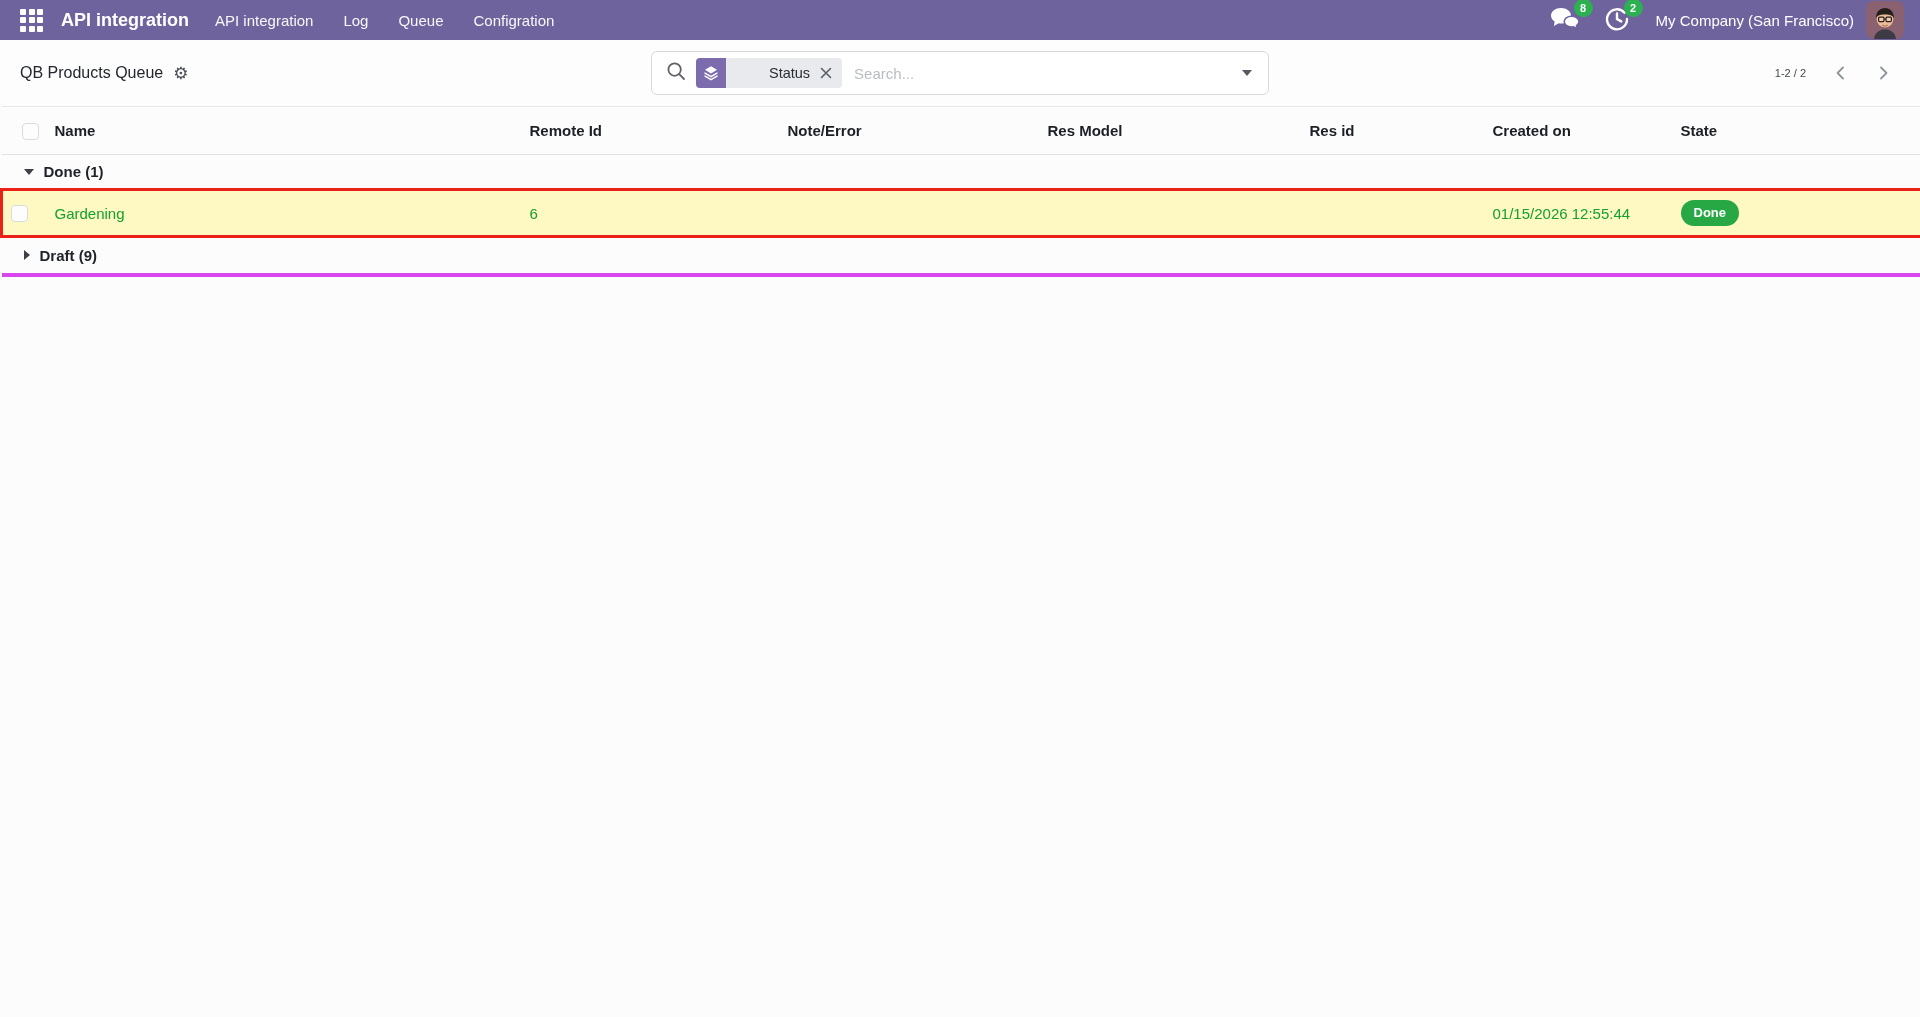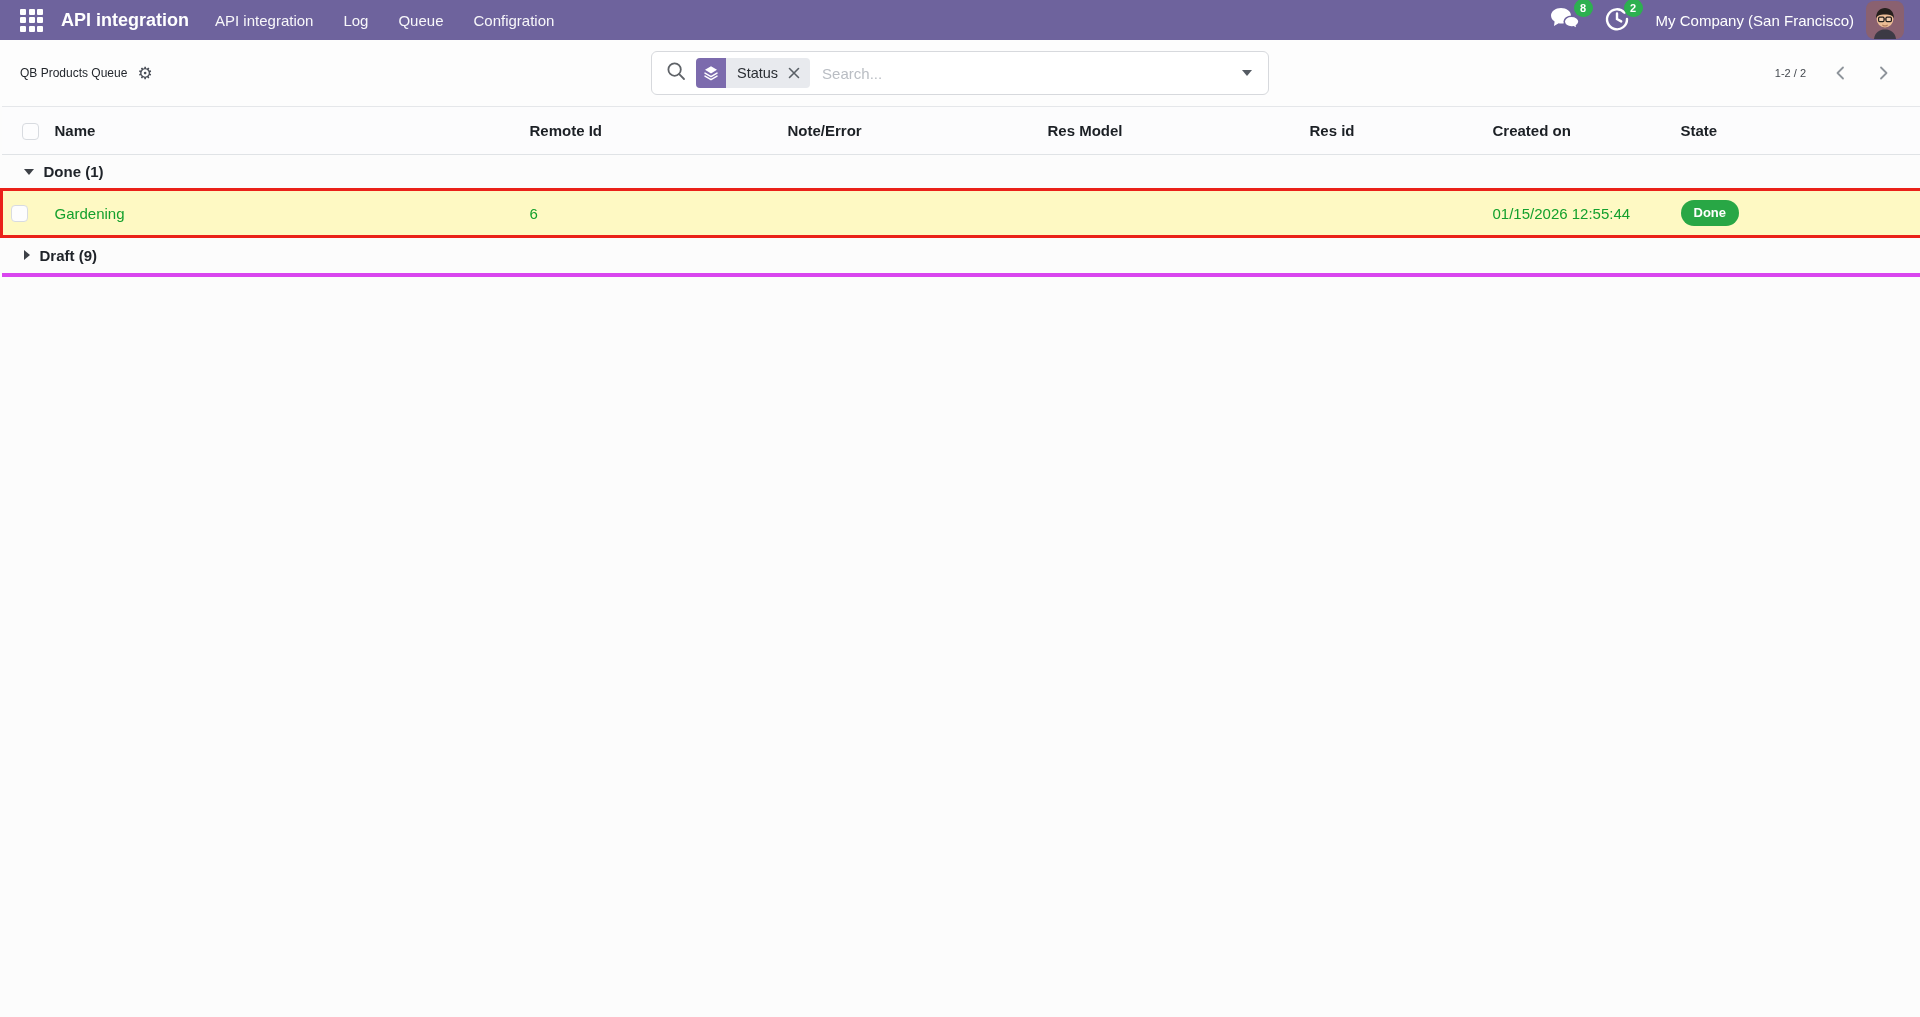--- a/index.html
+++ b/index.html
@@ -31,29 +31,29 @@
   .user-menu { display:flex; align-items:center; gap:12px; margin-left:14px; cursor:pointer; }
   .company { font-size:15px; color:#fff; white-space:nowrap; }
   .avatar { width:38px; height:38px; border-radius:8px; overflow:hidden; display:block; }
 
   
   .control-panel {
     display:grid; grid-template-columns:1fr 618px 1fr; align-items:center;
     height:66px; padding:0 20px; background:#fdfdfd;
   }
   .cp-left { display:flex; align-items:center; gap:10px; }
-  .page-title { font-size:12px; font-weight:500; color:#23272d; margin:0; white-space:nowrap; }
+  .page-title { font-size:16px; font-weight:500; color:#23272d; margin:0; white-space:nowrap; }
   .gear { font-size:17px; color:#4a4e57; cursor:pointer; line-height:1; }
   .searchbox {
     display:flex; align-items:center; height:44px; background:#fff;
     border:1px solid #d7d9dd; border-radius:6px; padding:0 14px; gap:10px;
   }
   .facet { display:flex; align-items:center; height:30px; background:#e8eaee; border-radius:4px; overflow:hidden; flex:none; }
   .facet-icon { width:30px; height:30px; background:#7c6bad; display:flex; align-items:center; justify-content:center; }
-  .facet-label { padding:0 10px 0 11px; font-size:14.5px; color:#2a2e33; }
+  .facet-label { padding:0 10px 0 11px; font-size:14.5px; color:#2a2e33;margin-left:32px; }
   .facet-x { padding:0 10px 0 0; display:flex; align-items:center; cursor:pointer; }
   .searchbox input { border:none; outline:none; flex:1; font-size:15px; color:#333; background:transparent; min-width:0; }
   .searchbox input::placeholder { color:#b9bdc3; }
   .caret-btn { background:none; border:none; padding:6px 2px 6px 10px; cursor:pointer; display:flex; }
   .caret { width:0; height:0; border-left:5px solid transparent; border-right:5px solid transparent; border-top:6px solid #555b63; }
   .cp-right { display:flex; align-items:center; justify-content:flex-end; gap:8px; }
   .pager-text { font-size:11px; color:#43484e; margin-right:10px; cursor:pointer; }
   .pager-btn { background:none; border:none; padding:4px 8px; cursor:pointer; display:flex; }
 
   

